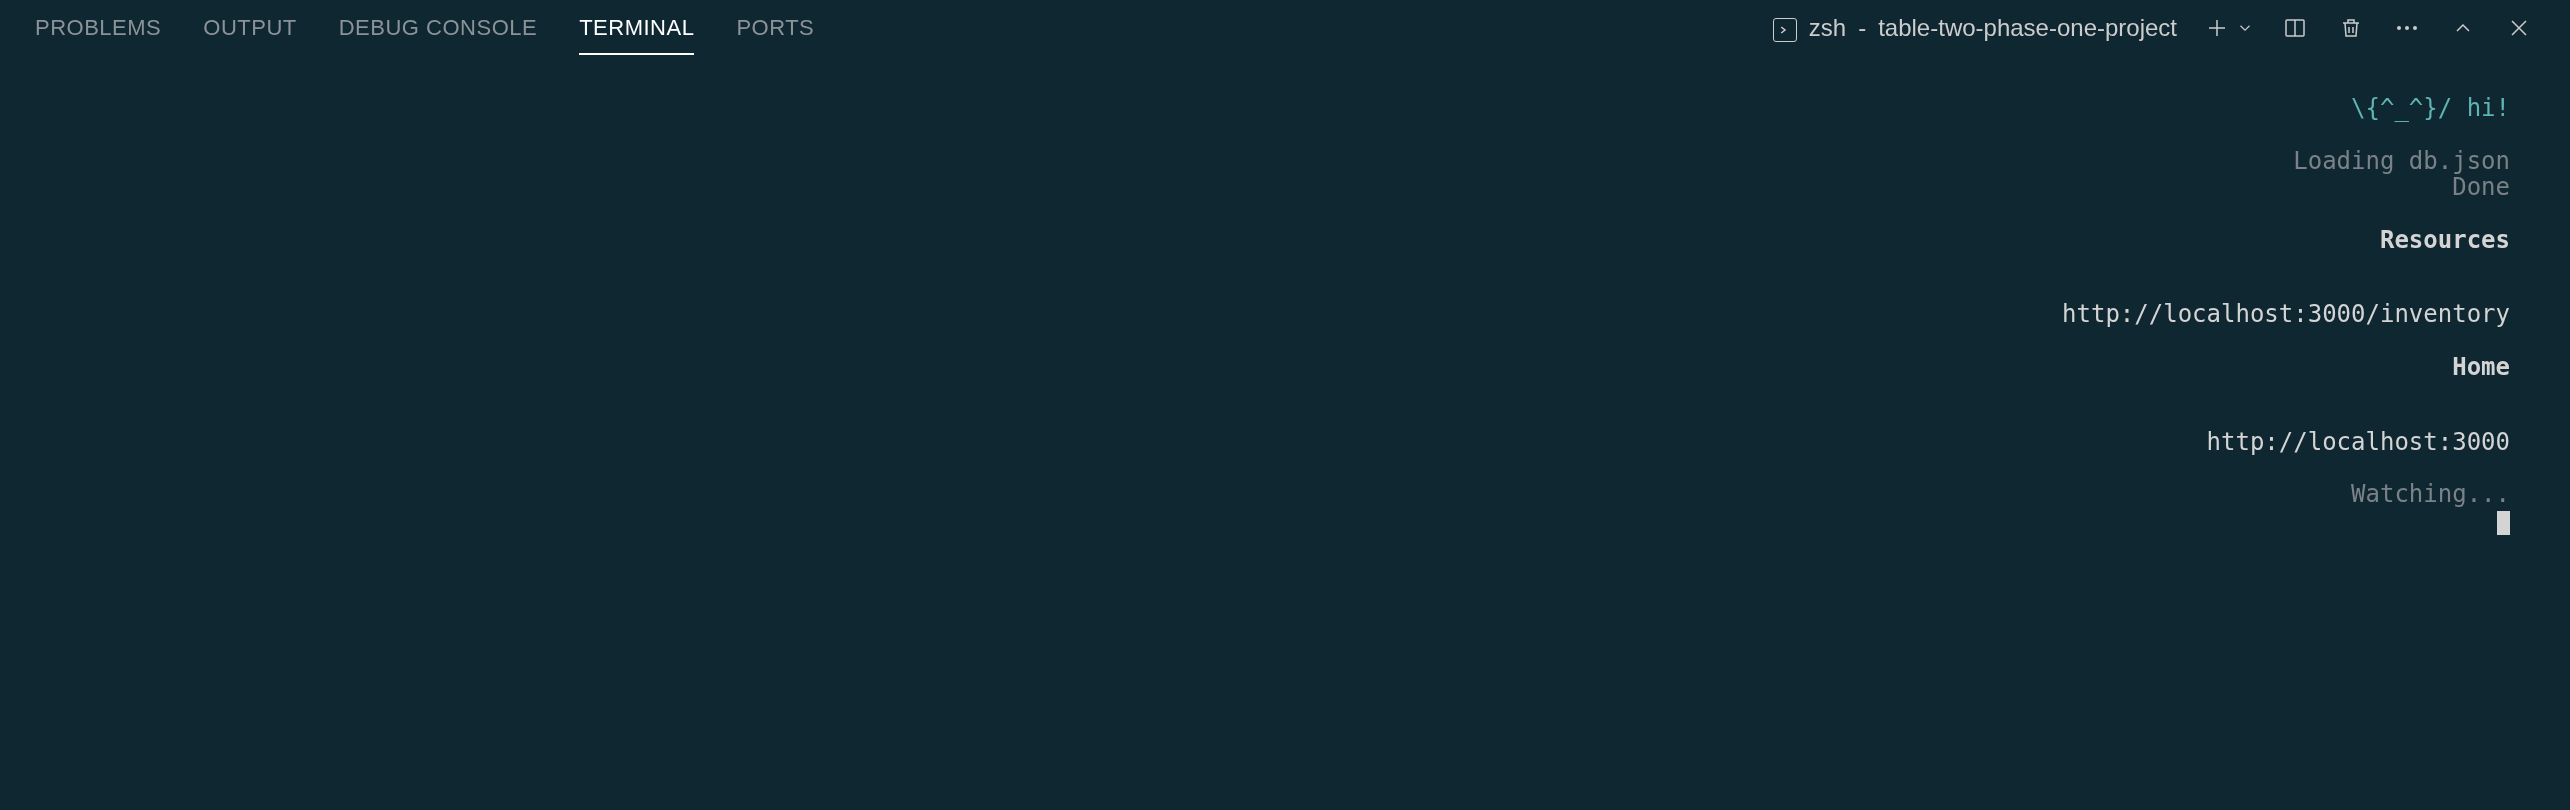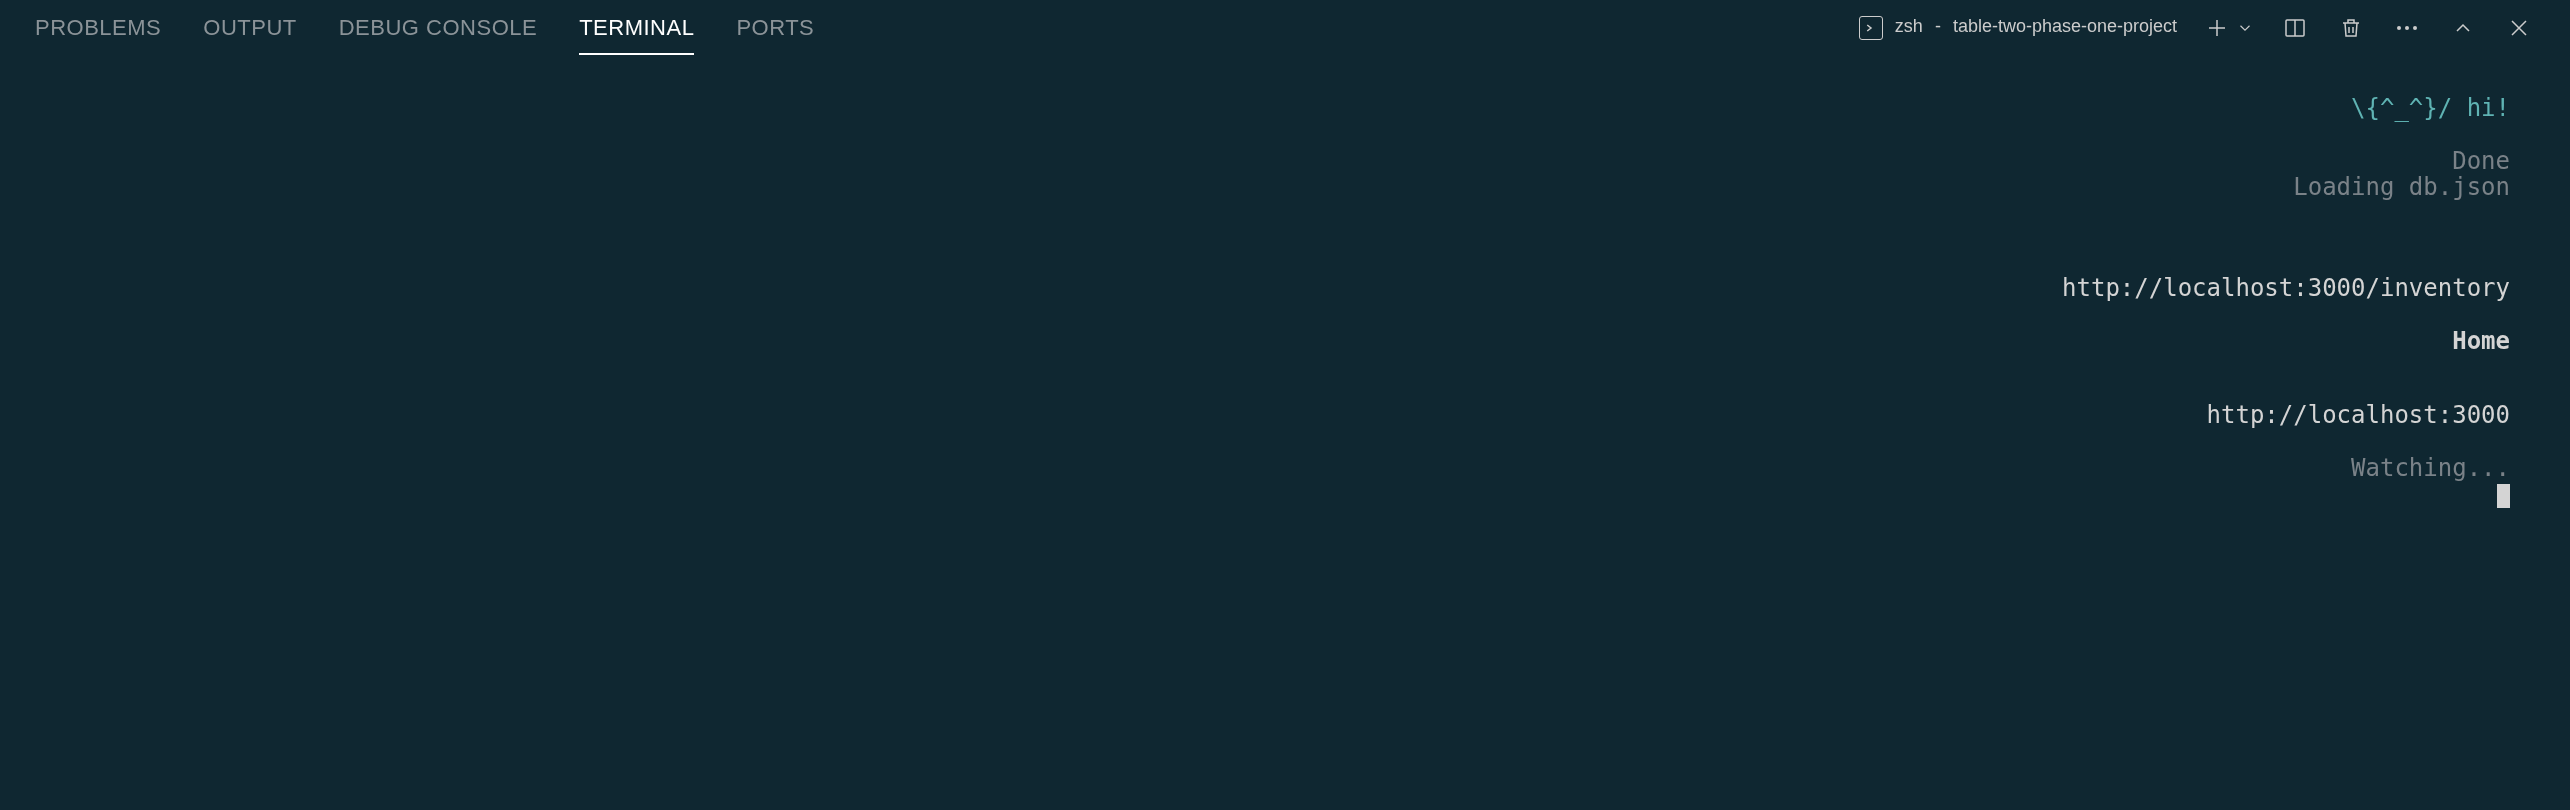--- a/index.html
+++ b/index.html
@@ -58,24 +58,24 @@
     }
     
     .header-right {
       display: flex;
       align-items: center;
       gap: 24px;
     }
     
     .terminal-info {
       display: flex;
-      align-items: flex-start;
+      align-items: flex-end;
       gap: 12px;
       color: #cccccc;
-      font-size: 18px;
+      font-size: 24px;
     }
     
     .terminal-icon-box {
       width: 24px;
       height: 24px;
       border: 1.5px solid #cccccc;
       border-radius: 3px;
       display: flex;
       align-items: center;
       justify-content: center;
@@ -228,23 +228,24 @@
       <svg viewBox="0 0 24 24" fill="none" stroke="currentColor" stroke-width="1.5">
         <path d="M5 5l14 14M19 5L5 19"></path>
       </svg>
     </div>
   </div>
 </div>
 
 <div class="terminal-body">
   <div class="term-line greet">\{^_^}/ hi!</div>
   <div class="term-line"> </div>
+  <div class="term-line dim">Loading db.json</div>
   <div class="term-line dim">Done</div>
-  <div class="term-line dim">Loading db.json</div>
-  <div class="term-line"> </div>
+  <div class="term-line"> </div>
+  <div class="term-line bold">Resources</div>
   <div class="term-line normal">http://localhost:3000/inventory</div>
   <div class="term-line"> </div>
   <div class="term-line bold">Home</div>
   <div class="term-line normal">http://localhost:3000</div>
   <div class="term-line"> </div>
   <div class="term-line dim">Watching...</div>
   <div class="term-line"><span class="cursor-block"></span></div>
 </div>
 
 </body></html>

